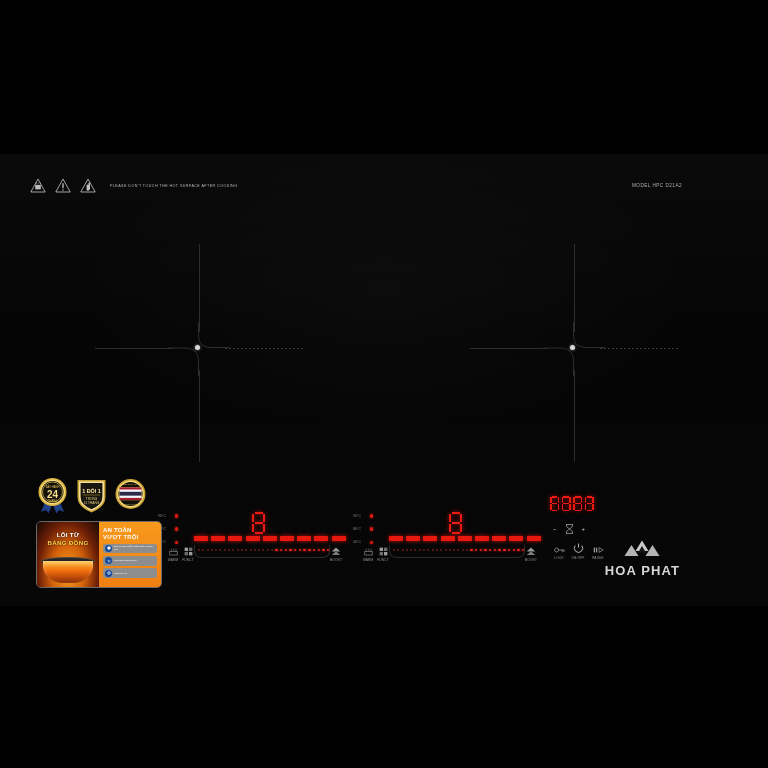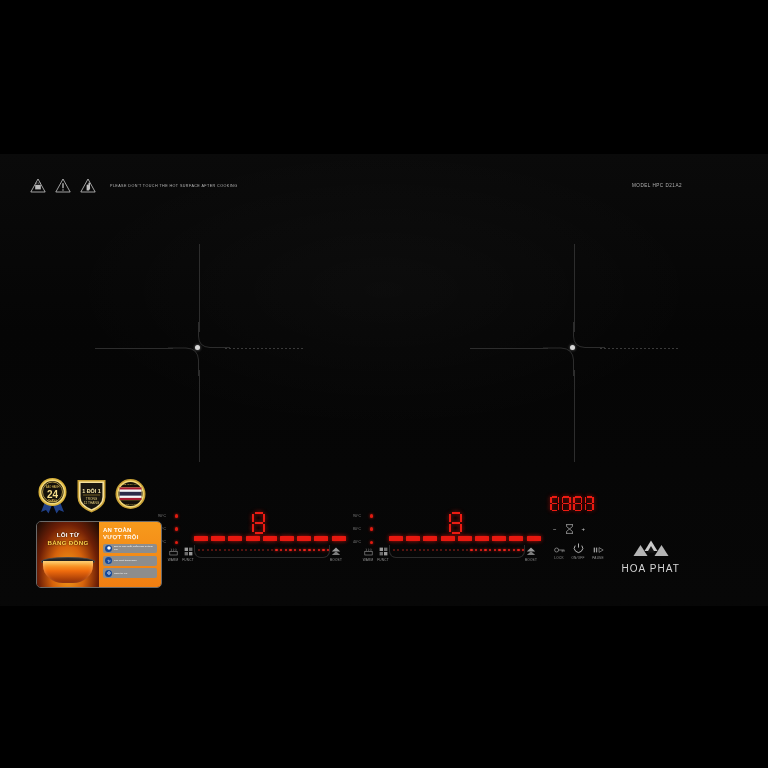--- a/index.html
+++ b/index.html
@@ -126,21 +126,21 @@
         opacity:.92;}
   .promo .feat{display:flex;align-items:center;gap:2px;background:#8d8d8d;
         border-radius:2px;margin-top:2.6px;padding:1.4px 2px;}
   .promo .feat .fi{width:7px;height:7px;border-radius:50%;background:#14489b;
         flex:0 0 7px;display:flex;align-items:center;justify-content:center;}
   .promo .feat .ft{color:#fff;font-size:2.4px;line-height:3px;}
 
   
   .brand{position:absolute;right:32px;top:540px;display:flex;flex-direction:column;
          align-items:center;gap:2px;}
-  .brand .bname{color:#d6d6d6;font-size:10px;letter-spacing:1.1px;font-weight:400;}
+  .brand .bname{color:#d6d6d6;font-size:13px;letter-spacing:1.1px;font-weight:700;}
 </style>
 </head>
 <body>
 
 <div id="stage">
 
   <div id="hob"></div>
 
   <div class="warnrow">
     <span class="tri">

